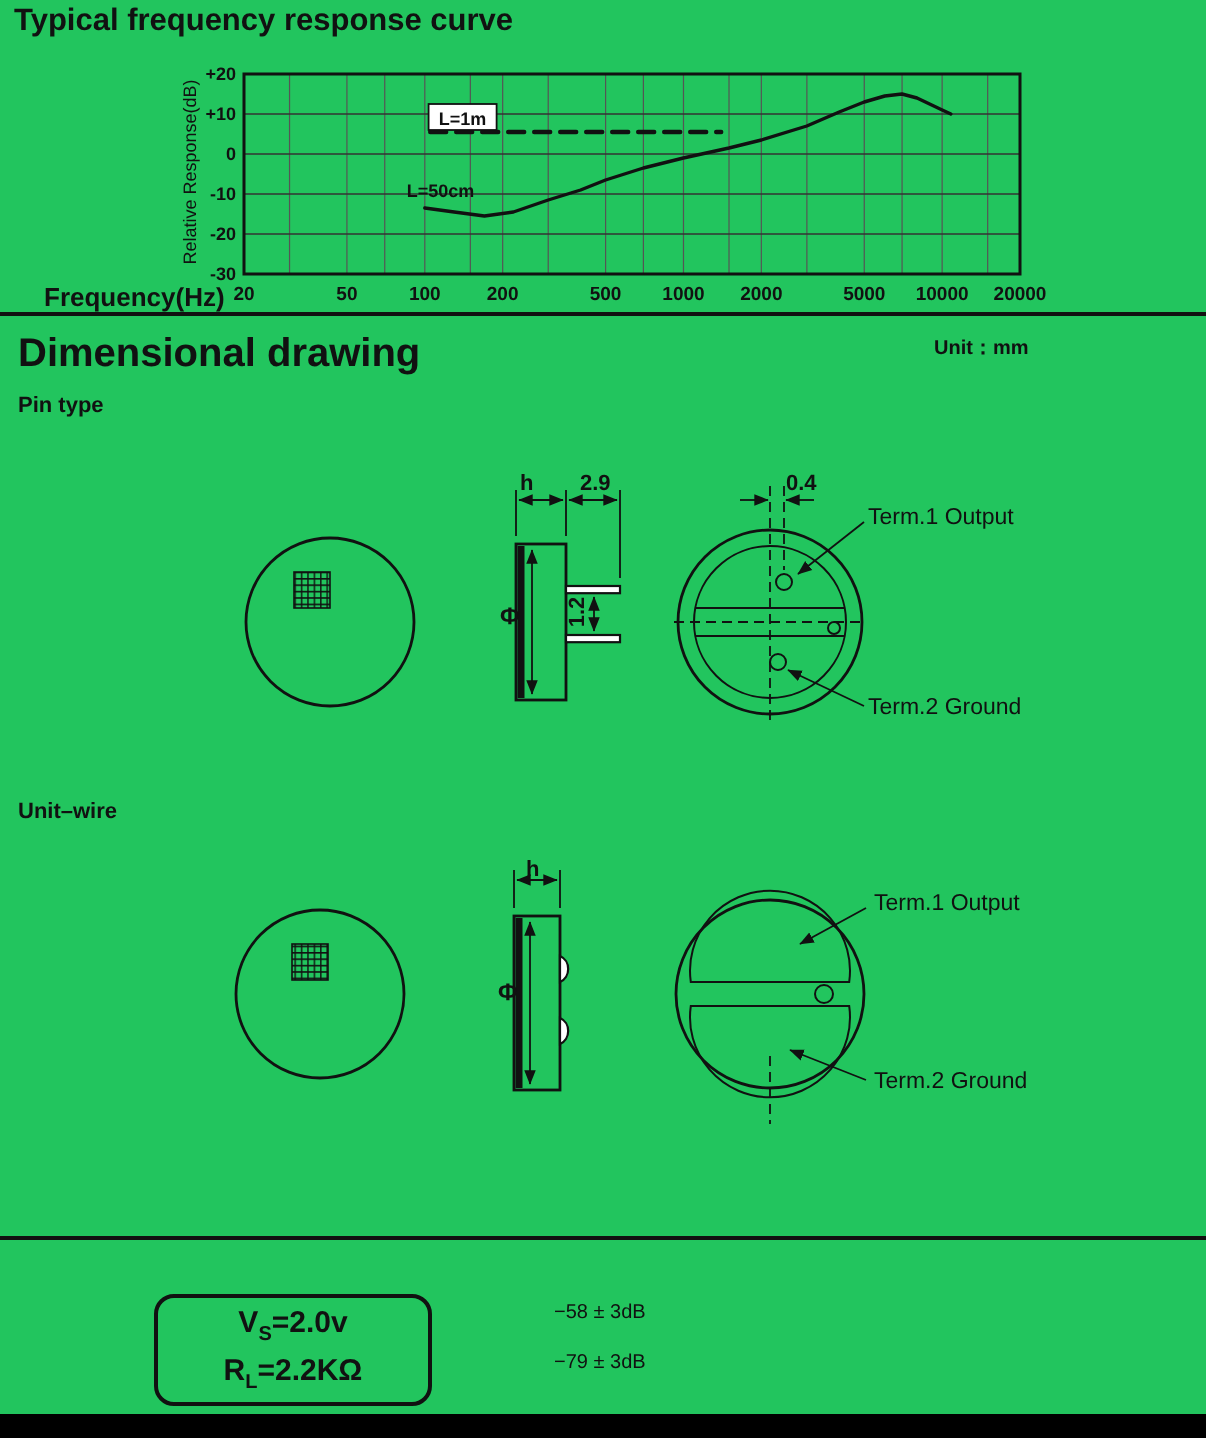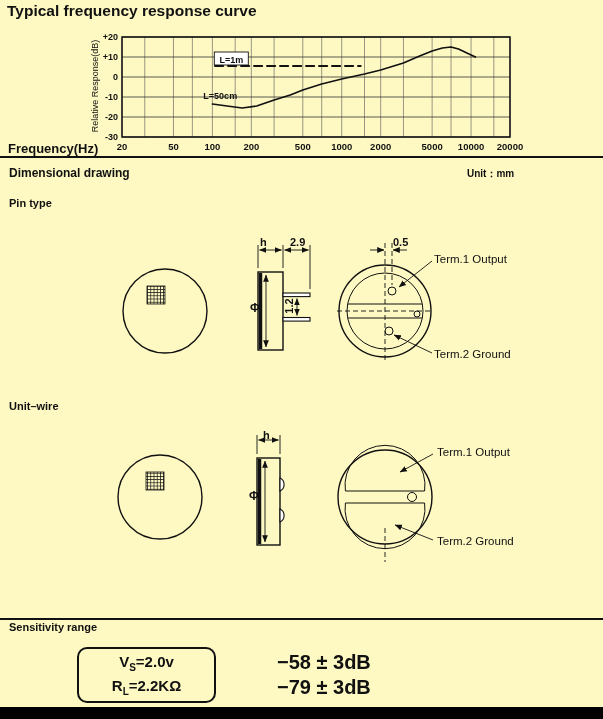--- a/index.html
+++ b/index.html
@@ -1,41 +1,41 @@
 <!DOCTYPE html>
 <html><head>
 <meta charset="utf-8">
 <style>
   *{margin:0;padding:0;box-sizing:border-box}
   html,body{background:#fff}
   body{width:603px;height:719px;font-family:"Liberation Sans",sans-serif;color:#111}
-  .page{position:relative;width:603px;height:719px;background:#fef9c3;overflow:hidden}
+  .page{position:relative;width:603px;height:719px;background:#22c55e;overflow:hidden}
   .abs{position:absolute}
   .h1{font-size:15.5px;font-weight:bold}
-  .h2{font-size:12px;font-weight:bold}
+  .h2{font-size:20px;font-weight:bold}
   .h3{font-size:11px;font-weight:bold}
   .rule{position:absolute;left:0;width:603px;height:2px;background:#111}
   .ylabel{font-size:9px;width:100px;text-align:center;transform:rotate(-90deg)}
   .xaxis-title{font-size:13px;font-weight:bold}
   #chart-svg text{font-family:"Liberation Sans",sans-serif}
   .ln{fill:none;stroke:#111;stroke-width:1.4}
   .ln1{fill:none;stroke:#111;stroke-width:1}
   .ln2{fill:#fff;stroke:#111;stroke-width:1.1}
   .thin{fill:none;stroke:#111;stroke-width:0.9}
   .thick{stroke:#111;stroke-width:3.5}
   .dash{fill:none;stroke:#111;stroke-width:0.9;stroke-dasharray:5 3}
   .dim{position:absolute;font-size:11px;font-weight:bold}
   .dim-rot{transform:rotate(-90deg)}
   .phi{font-size:12px}
   .term{position:absolute;font-size:11.5px}
   .sens-box{left:77px;top:647px;width:139px;height:56px;border:2px solid #111;border-radius:10px;
             display:flex;flex-direction:column;justify-content:center;align-items:center;gap:1px}
   .sens-line{font-size:15px;font-weight:bold;line-height:1.35}
   .sens-line sub{font-size:10px}
-  .sval{position:absolute;font-size:20px;font-weight:bold}
+  .sval{position:absolute;font-size:10px;font-weight:normal}
   .footer-bar{position:absolute;left:0;top:707px;width:603px;height:12px;background:#000}
 </style>
 </head>
 <body>
 
 <div class="page">
 
   <svg width="0" height="0" style="position:absolute">
     <defs>
       <pattern id="mesh" width="3.2" height="3.2" patternUnits="userSpaceOnUse">
@@ -92,21 +92,21 @@
       <text x="471.06678722745846" y="122" text-anchor="middle" font-size="9.5" font-weight="bold" fill="#111">10000</text>
       <text x="510" y="122" text-anchor="middle" font-size="9.5" font-weight="bold" fill="#111">20000</text>
       <rect x="122" y="9" width="388" height="100" fill="none" stroke="#111" stroke-width="1.5"></rect>
       <path d="M215.1 38.0 L360.6 38.0" fill="none" stroke="#111" stroke-width="2.2" stroke-linejoin="round" stroke-linecap="round" stroke-dasharray="8 5"></path>
       <rect x="214.29934650851055" y="24" width="34" height="13" fill="#fff" stroke="#111" stroke-width="0.9"></rect>
       <text x="231.29934650851055" y="34.5" text-anchor="middle" font-size="9" font-weight="bold" fill="#111">L=1m</text>
       <path d="M212.4 76.0 L227.1 78.0 L242.2 80.0 L256.7 78.0 L274.1 72.0 L290.3 67.0 L302.8 62.0 L321.7 56.0 L341.7 51.0 L364.5 46.0 L380.7 42.0 L403.4 35.0 L419.6 28.0 L432.1 23.0 L442.4 20.0 L451.0 19.0 L458.5 21.0 L471.1 27.0 L475.4 29.0" fill="none" stroke="#111" stroke-width="1.7" stroke-linejoin="round" stroke-linecap="round"></path>
       <text x="220.25037457985889" y="70.5" text-anchor="middle" font-size="9" font-weight="bold" fill="#111">L=50cm</text>
     </svg>
   <div class="abs ylabel" style="left:45px;top:81px">Relative Response(dB)</div>
-  <div class="abs xaxis-title" style="left:8px;top:141px">Frequency(Hz)</div>
+  <div class="abs xaxis-title" style="left:22px;top:141px">Frequency(Hz)</div>
 
   <div class="rule" style="top:156px"></div>
 
   <div class="abs h2" style="left:9px;top:166px">Dimensional drawing</div>
   <div class="abs h3" style="left:467px;top:167px;font-size:10px">Unit：mm</div>
 
   <div class="abs h3" style="left:9px;top:197px">Pin type</div>
 
   <svg class="abs" style="left:0;top:225px" width="603" height="175" viewBox="0 0 603 175">
     <g>
@@ -141,21 +141,21 @@
       <circle cx="417" cy="89" r="3" class="ln1"></circle>
       <line x1="432" y1="36" x2="399" y2="62" class="thin" marker-end="url(#arrow)"></line>
       <line x1="432" y1="128" x2="394" y2="110" class="thin" marker-end="url(#arrow)"></line>
     </g>
   </svg>
 
   <div class="dim" style="left:260px;top:236px">h</div>
   <div class="dim" style="left:290px;top:236px">2.9</div>
   <div class="dim phi" style="left:250px;top:301px">Φ</div>
   <div class="dim dim-rot" style="left:278px;top:300px;width:22px;text-align:center">1.2</div>
-  <div class="dim" style="left:393px;top:236px">0.5</div>
+  <div class="dim" style="left:393px;top:236px">0.4</div>
   <div class="term" style="left:434px;top:253px">Term.1 Output</div>
   <div class="term" style="left:434px;top:348px">Term.2 Ground</div>
 
   <div class="abs h3" style="left:9px;top:400px">Unit–wire</div>
 
   <svg class="abs" style="left:0;top:428px" width="603" height="160" viewBox="0 0 603 160">
     <g>
       <circle cx="160" cy="69" r="42" class="ln"></circle>
       <rect x="146" y="44" width="18" height="18" fill="url(#mesh)" stroke="#111" stroke-width="0.8"></rect>
     </g>
@@ -179,21 +179,20 @@
       <line x1="433" y1="112" x2="395" y2="97" class="thin" marker-end="url(#arrow)"></line>
     </g>
   </svg>
 
   <div class="dim" style="left:263px;top:429px">h</div>
   <div class="dim phi" style="left:249px;top:489px">Φ</div>
   <div class="term" style="left:437px;top:446px">Term.1 Output</div>
   <div class="term" style="left:437px;top:535px">Term.2 Ground</div>
 
   <div class="rule" style="top:618px"></div>
-  <div class="abs h3" style="left:9px;top:621px">Sensitivity range</div>
 
   <div class="abs sens-box">
     <div class="sens-line"><span>V</span><sub>S</sub><span>=2.0v</span></div>
     <div class="sens-line"><span>R</span><sub>L</sub><span>=2.2KΩ</span></div>
   </div>
 
   <div class="sval" style="left:277px;top:651px">−58 ± 3dB</div>
   <div class="sval" style="left:277px;top:676px">−79 ± 3dB</div>
 
   <div class="footer-bar"></div>

